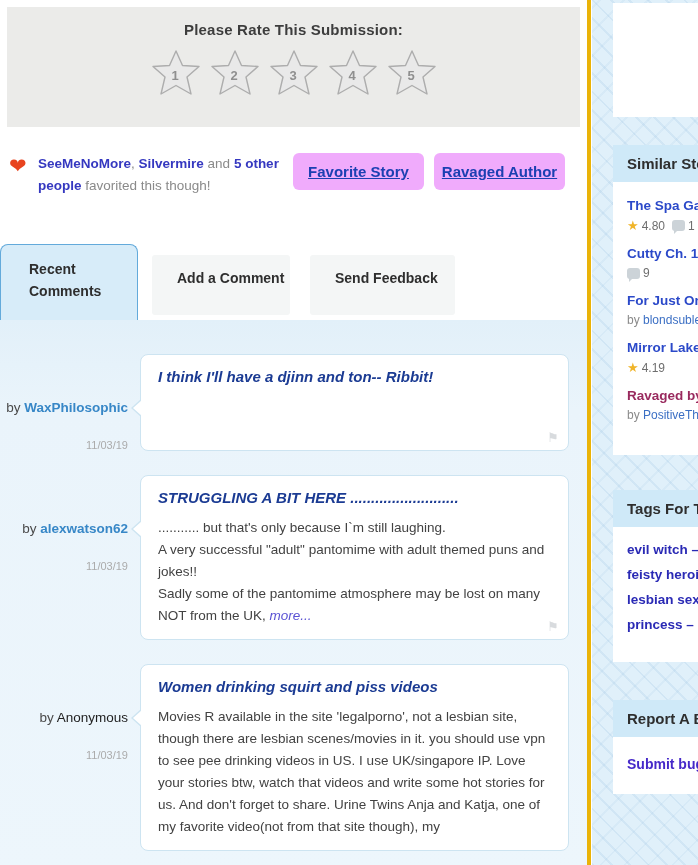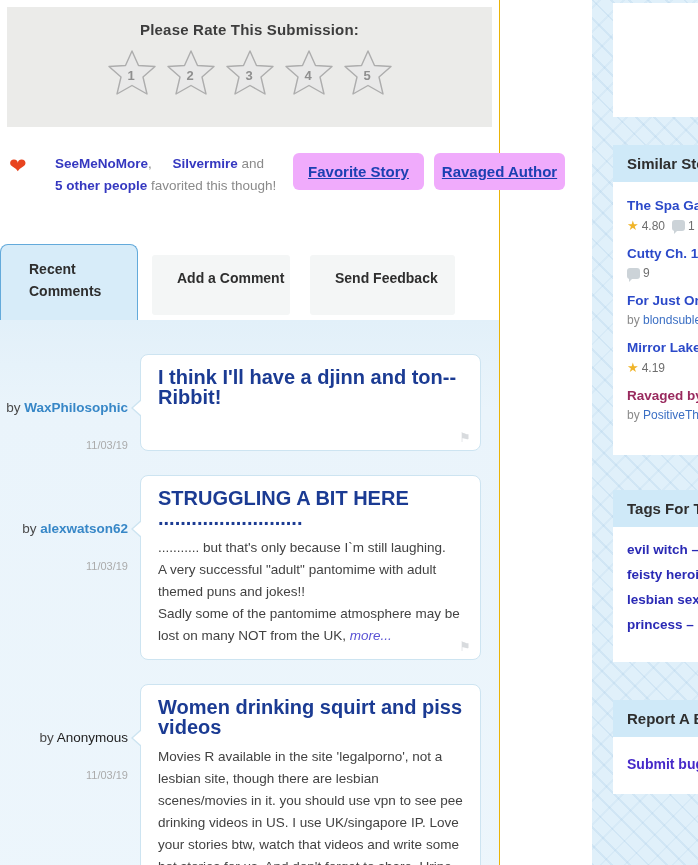--- a/index.html
+++ b/index.html
@@ -1,31 +1,31 @@
 <!DOCTYPE html>
 <html><head>
 <meta charset="utf-8">
 <style>
   html,body{margin:0;padding:0;background:#fff;}
   *{box-sizing:border-box;font-family:"Liberation Sans","DejaVu Sans",sans-serif;}
   .page{position:relative;width:698px;height:865px;overflow:hidden;background:#fff;}
 
   
-  .main-col{position:absolute;left:0;top:0;width:500px;height:865px;background:#fff;border-right:1px solid #eab308;}
+  .main-col{position:absolute;left:0;top:0;width:591px;height:865px;background:#fff;border-right:4px solid #eab308;}
 
   .rate-box{margin:7px 7px 0 7px;height:120px;background:#ebebe9;}
   .rate-title{padding-top:14px;text-align:center;font-size:15px;font-weight:600;color:#3d3d3d;letter-spacing:.2px;}
   .stars-row{display:flex;justify-content:center;gap:11px;margin-top:11px;}
   .star-btn{cursor:pointer;}
   .star-btn svg{display:block;}
 
   .fav-row{position:relative;margin-top:26px;height:50px;}
   .heart{position:absolute;left:9px;top:2px;font-size:21px;color:#e8441f;line-height:1;}
   .fav-text{position:absolute;left:38px;top:0;width:245px;font-size:13.5px;line-height:1.6;color:#8a8a8a;}
-  .fav-name{color:#3538c0;font-weight:bold;text-decoration:none;margin-left:17px;}
+  .fav-name{color:#3538c0;font-weight:bold;text-decoration:none;}
   .fav-btn{position:absolute;top:0;height:37px;width:131px;background:#f0abfc;border:none;border-radius:6px;
            font-size:15px;font-weight:bold;color:#1c40b2;text-decoration:underline;cursor:pointer;}
   .fav-btn.story{left:293px;} .fav-btn.author{left:434px;}
 
   .tabs{position:relative;margin-top:41px;height:76px;}
   .tab{position:absolute;font-size:14px;font-weight:bold;color:#2e2e2e;line-height:22px;cursor:pointer;}
   .tab.active{left:0;top:0;width:138px;height:76px;background:#d7ecf9;border:1px solid #63aadb;border-bottom:none;
               border-radius:8px 8px 0 0;padding:13px 0 0 28px;}
   .tab.t2{left:152px;top:11px;width:138px;height:60px;background:#f4f6f6;border-radius:3px;padding:12px 0 0 25px;}
   .tab.t3{left:310px;top:11px;width:145px;height:60px;background:#f4f6f6;border-radius:3px;padding:12px 0 0 25px;}
@@ -37,21 +37,21 @@
   .author-line{font-size:13.5px;color:#4a4a4a;}
   .author-link{font-weight:bold;color:#3787c7;text-decoration:none;}
   .author-anon{font-weight:normal;color:#1f1f1f;}
   .c-date{margin-top:24px;font-size:11px;color:#ababab;}
   .bubble{position:relative;flex:1;margin-right:18px;background:#fff;border:1px solid #cde4f1;border-radius:8px;
           padding:12px 17px 12px 17px;}
   .arrow-o{position:absolute;left:-10px;top:44px;width:0;height:0;
            border-top:9px solid transparent;border-bottom:9px solid transparent;border-right:10px solid #cde4f1;}
   .arrow-i{position:absolute;left:-8px;top:45px;width:0;height:0;
            border-top:8px solid transparent;border-bottom:8px solid transparent;border-right:9px solid #fff;}
-  .c-title{font-size:20px;line-height:20px;font-weight:bold;color:#1b3b93;margin-bottom:9px;}
+  .c-title{font-size:15px;line-height:20px;font-weight:bold;color:#1b3b93;margin-bottom:9px;font-style:italic;}
   .c-body{font-size:13.5px;line-height:22px;color:#424242;}
   .c-body .txt{white-space:pre-line;}
   .more-link{font-style:italic;color:#5a52d4;text-decoration:none;cursor:pointer;}
   .flag{position:absolute;right:9px;bottom:5px;font-size:13px;color:#b9bfc4;opacity:.55;cursor:pointer;}
 
   
   .side-col{position:absolute;left:592px;top:0;width:106px;height:865px;overflow:hidden;
     background-color:#e0f0fa;
     background-image:
       repeating-linear-gradient(45deg, rgba(122,172,214,.15) 0 2px, transparent 2px 13px),

